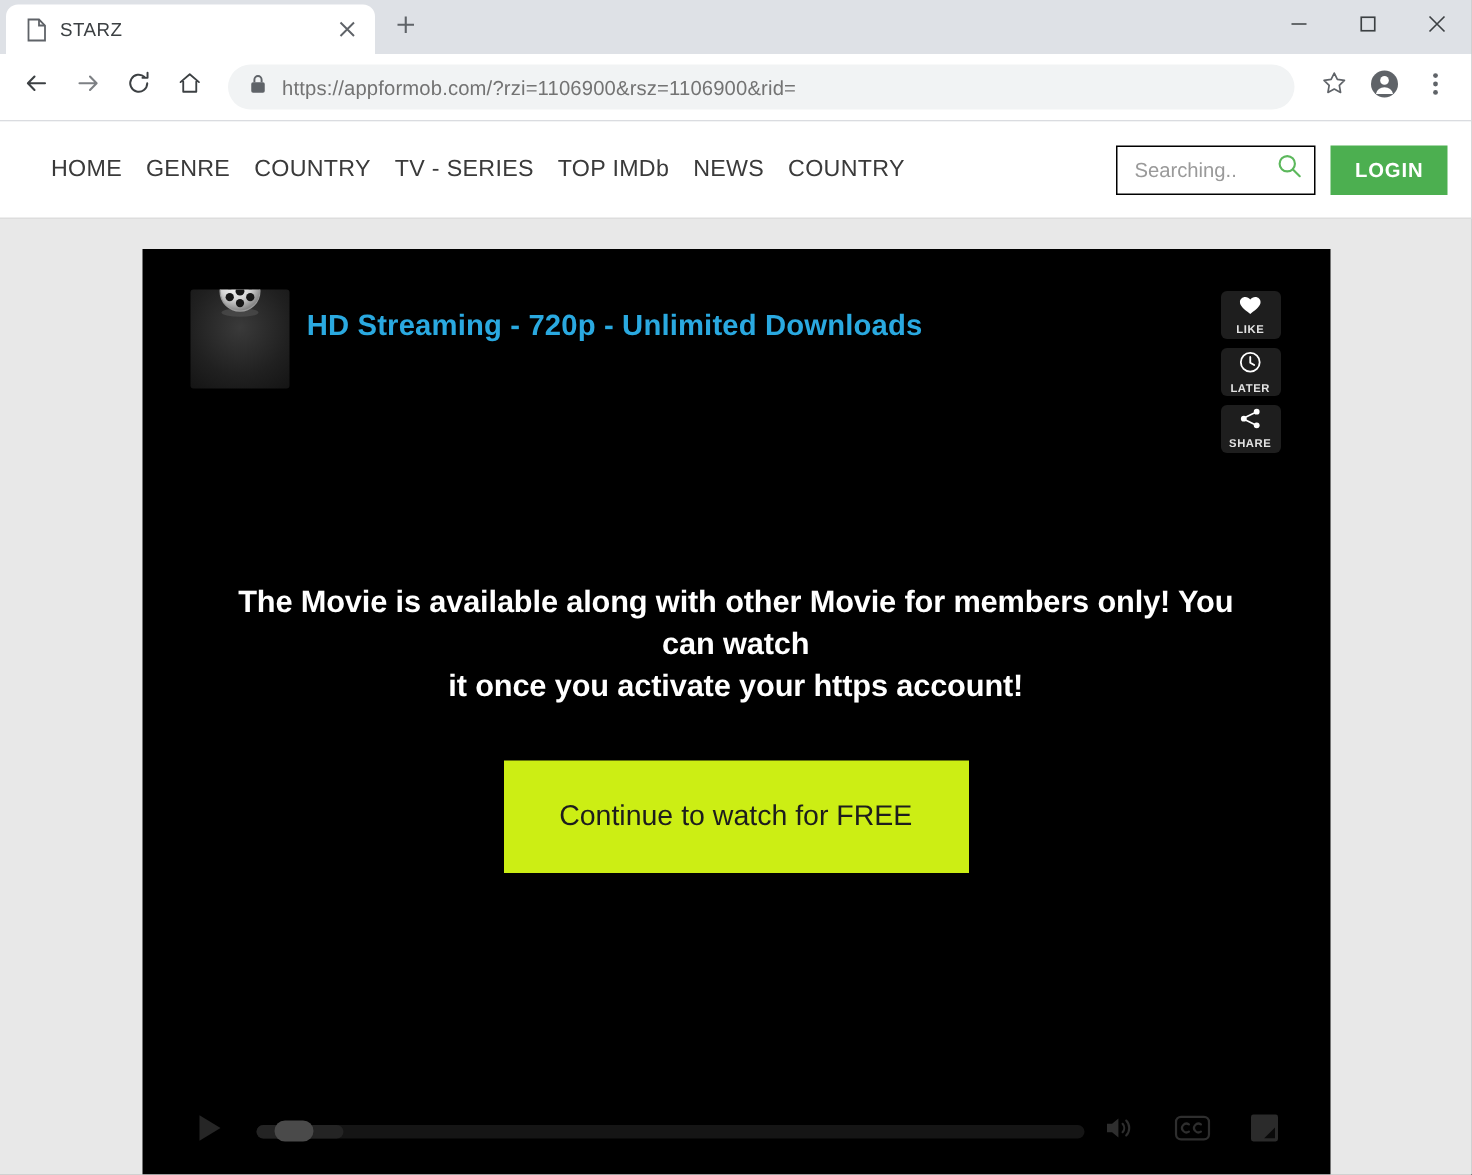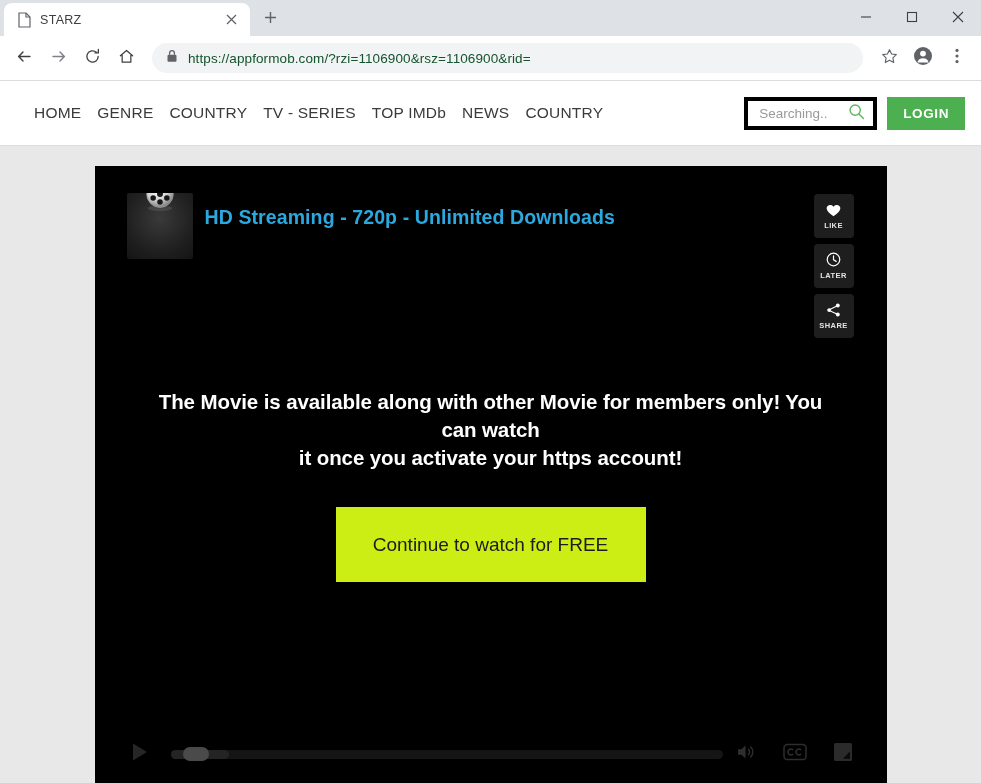--- a/index.html
+++ b/index.html
@@ -49,39 +49,39 @@
   .tb-btn {
     width: 32px; height: 32px; border-radius: 50%;
     display: flex; align-items: center; justify-content: center;
     flex: 0 0 32px;
   }
   .omnibox {
     flex: 1 1 auto; height: 30px; background: #f1f3f4;
     border-radius: 16px; display: flex; align-items: center;
     padding: 0 14px; gap: 10px; margin: 0 8px;
   }
-  .omnibox-url { font-size: 13.5px; color: #14532d; white-space: nowrap; overflow:hidden; letter-spacing:.1px;}
+  .omnibox-url { font-size: 13.5px; color: #737373; white-space: nowrap; overflow:hidden; letter-spacing:.1px;}
   .tb-right { display: flex; align-items: center; gap: 2px; }
 
   
   .site-nav {
     height: 65px; background: #ffffff;
     display: flex; align-items: center;
     padding: 0 16px 0 34px;
     border-bottom: 1px solid #dddddd;
   }
   .nav-links { display: flex; align-items: center; gap: 16px; flex: 1 1 auto; }
   .nav-link {
     font-family: "Liberation Sans", sans-serif;
     font-size: 15.5px; color: #3a3a3a; letter-spacing: .2px;
     font-weight: 500; white-space: nowrap;
   }
   .nav-right { display: flex; align-items: center; gap: 10px; }
   .search-box {
-    width: 133px; height: 33px; border: 4px solid #000000; background:#fff;
+    width: 133px; height: 33px; border: 1px solid #000000; background:#fff;
     display: flex; align-items: center; padding: 0 8px 0 11px; justify-content: space-between;
   }
   .search-input {
     border: none; outline: none; flex: 1 1 auto; width: 100%;
     font-size: 13.5px; color: #8b8b8b; font-family: "Liberation Sans", sans-serif;
     background: transparent;
   }
   .search-input::placeholder { color: #9a9a9a; }
   .login-btn {
     height: 33px; background: #4caf50; color:#fff;
@@ -119,21 +119,21 @@
   }
   .player-title {
     font-size: 19.5px; color: #2aa9e0; font-weight: bold;
     letter-spacing: .1px; margin-top: 13px;
     font-family: "Liberation Sans", sans-serif;
   }
 
   
   .actions { position: absolute; right: 33px; top: 28px; display: flex; flex-direction: column; gap: 6px; }
   .action-btn {
-    width: 40px; height: 44px; background: #1e1e1e; border-radius: 4px;
+    width: 40px; height: 32px; background: #1e1e1e; border-radius: 4px;
     display: flex; flex-direction: column; align-items: center; justify-content: center;
     gap: 1px;
   }
   .action-label { font-size: 7.5px; font-weight: bold; color: #e3e3e3; letter-spacing: .4px; line-height:1; }
 
   
   .center-wrap {
     position: absolute; left: 0; right: 0; top: 222px;
     display: flex; flex-direction: column; align-items: center;
   }

